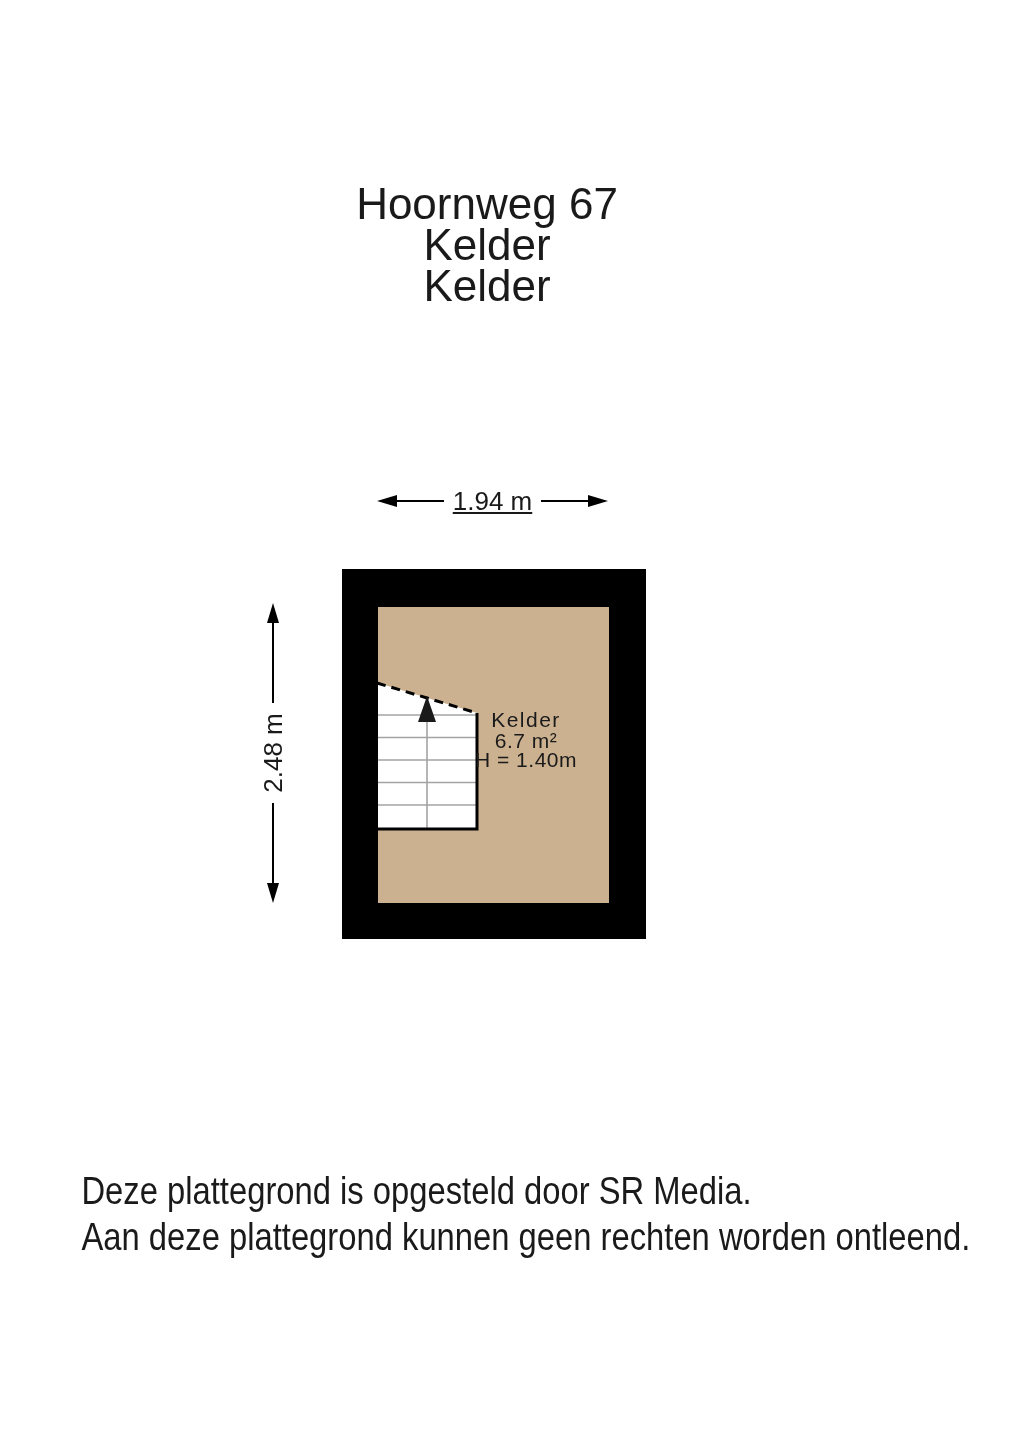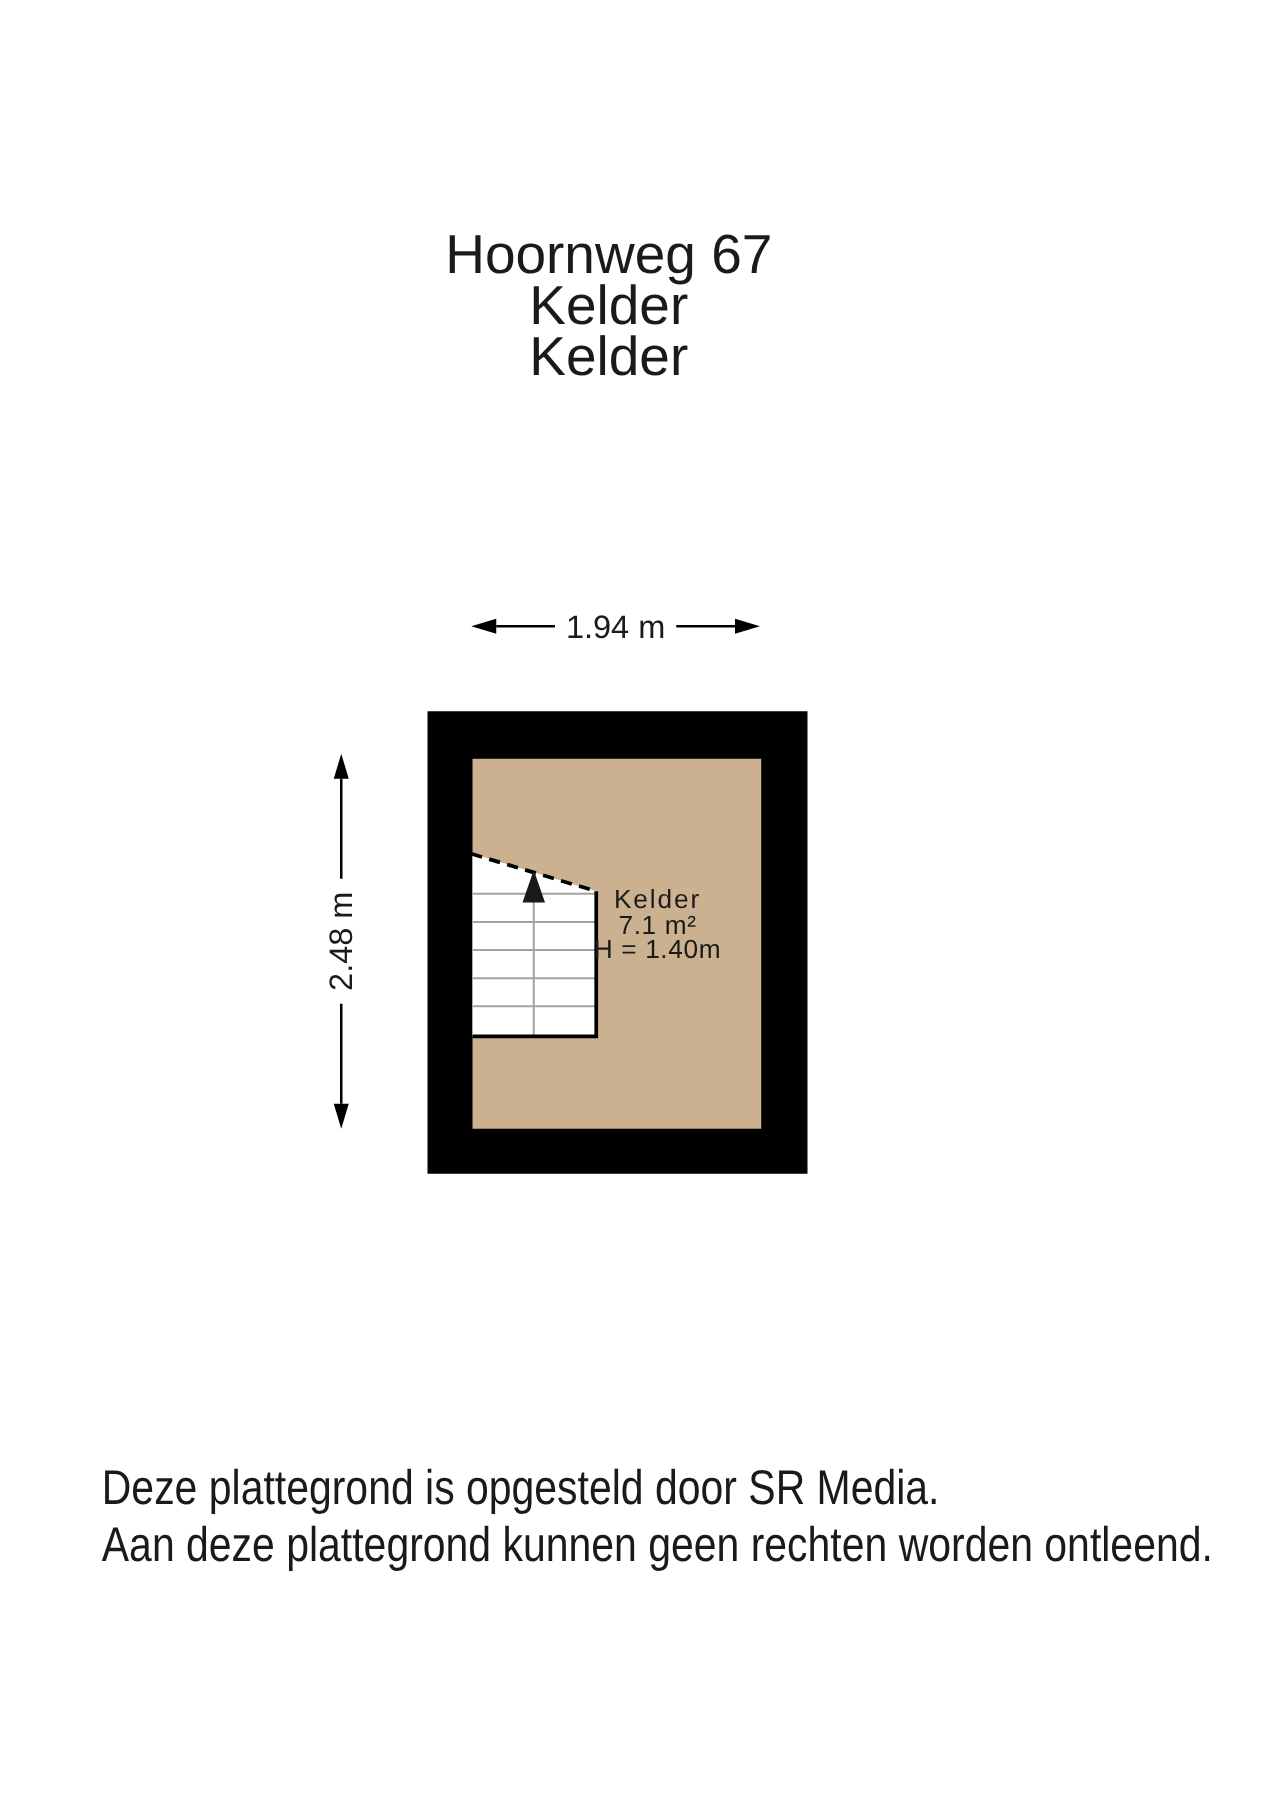--- a/index.html
+++ b/index.html
@@ -31,20 +31,21 @@
 
   
   .dim-h {
     position: absolute;
     left: 377px;
     top: 489px;
     width: 231px;
     height: 24px;
     display: flex;
     align-items: center;
+    text-decoration: underline;
   }
   .dim-v {
     position: absolute;
     left: 256px;
     top: 603px;
     width: 34px;
     height: 300px;
     display: flex;
     flex-direction: column;
     align-items: center;
@@ -181,21 +182,21 @@
     <line class="stair-step" x1="3" y1="102.5" x2="101" y2="102.5"></line>
     <line class="stair-step" x1="3" y1="125" x2="101" y2="125"></line>
     <line class="stair-step" x1="52" y1="20" x2="52" y2="148"></line>
     <polyline class="stair-outline" points="102,33 102,149 3,149"></polyline>
     <line class="stair-dash" x1="2" y1="3" x2="102" y2="33"></line>
     <polygon class="stair-arrow" points="52,16 43,42 61,42"></polygon>
   </svg>
 
   <div class="room-label-block">
     <div class="room-name">Kelder</div>
-    <div class="room-area">7.1 m²</div>
+    <div class="room-area">6.7 m²</div>
     <div class="room-height">H = 1.40m</div>
   </div>
 
   <div class="footer-block">
     <div class="footer-line">Deze plattegrond is opgesteld door SR Media.</div>
     <div class="footer-line">Aan deze plattegrond kunnen geen rechten worden ontleend.</div>
   </div>
 
 </div>
 

